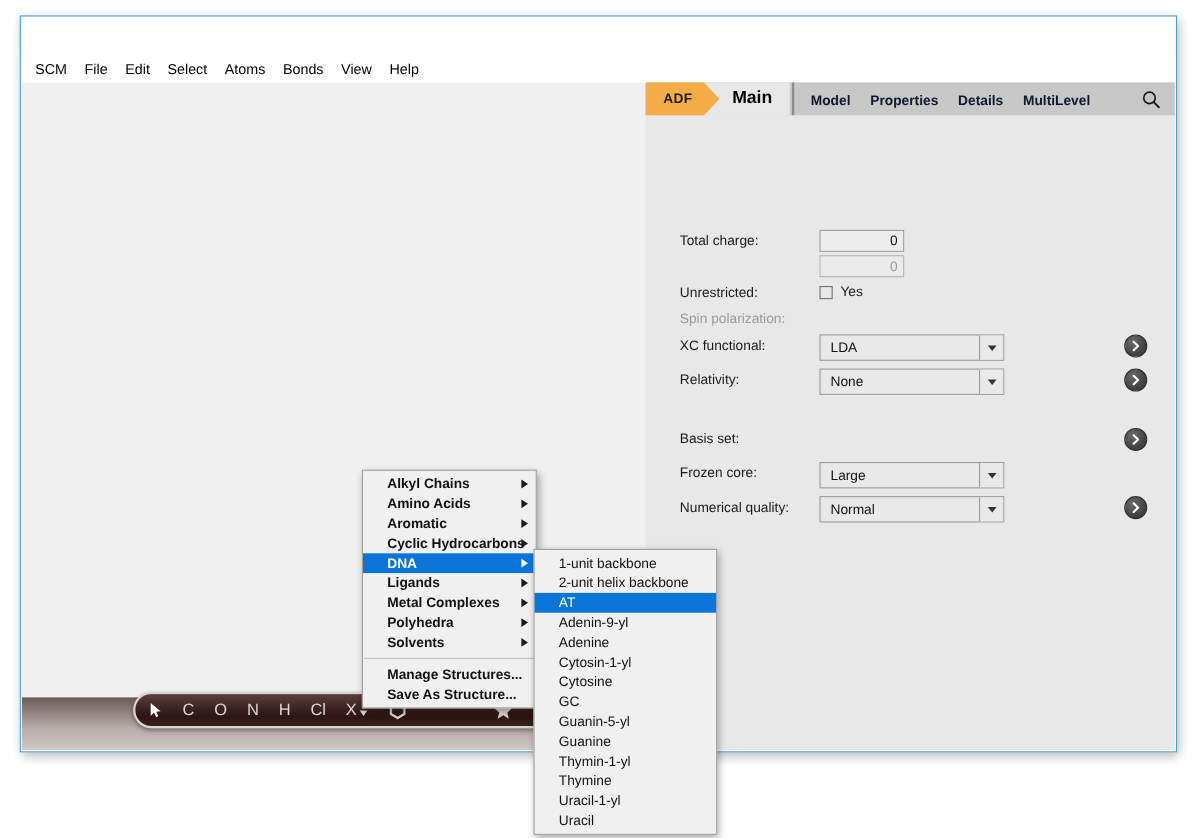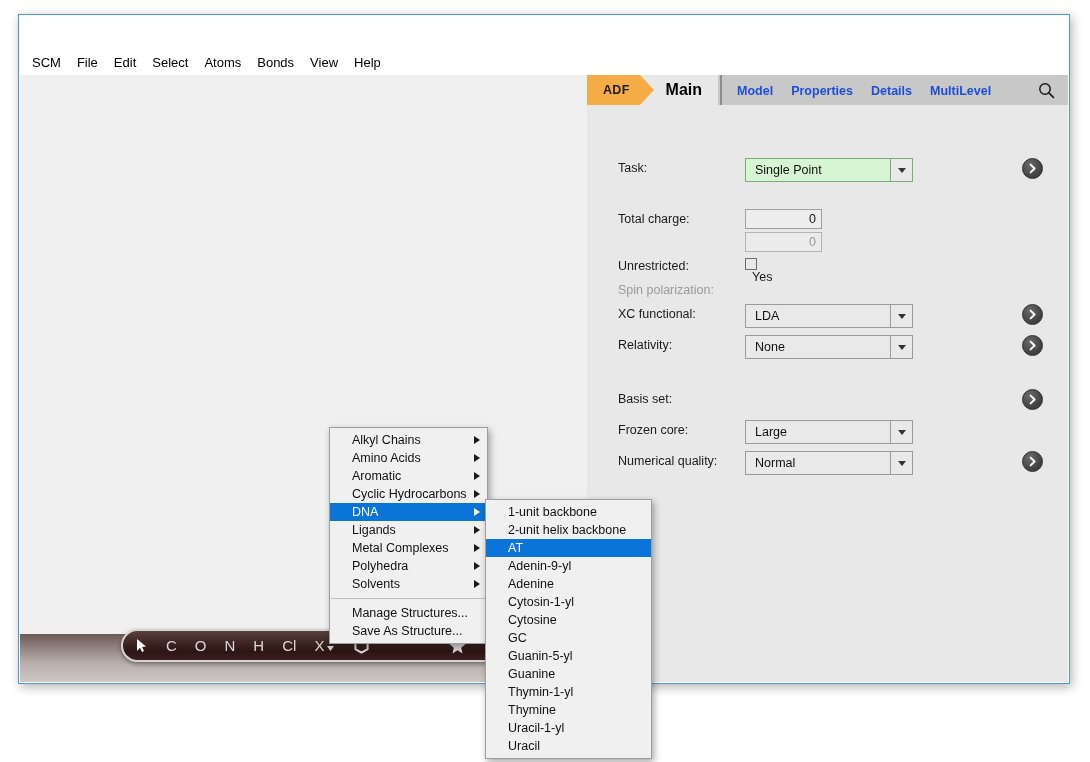--- a/index.html
+++ b/index.html
@@ -125,21 +125,21 @@
     border-bottom: 15px solid transparent;
     border-left: 14px solid #f3ac46;
   }
   #tab-main {
     background: #e8e8e8;
     color: #000; font-size: 16px; font-weight: bold;
     display: flex; align-items: center;
     padding: 0 16px 0 26px;
   }
   .tab {
-    color: #1d4ed8; font-size: 12.5px; font-weight: bold;
+    color: #0f172a; font-size: 12.5px; font-weight: bold;
     display: flex; align-items: center;
     padding: 16px 9px;
   }
   #tab-sep {
     width: 2px; background: #8c8c8c; margin: 0 6px 0 2px;
   }
   #search-icon-btn {
     position: absolute; right: 6px; top: 0; bottom: 0;
     width: 32px;
     display: flex; align-items: center; justify-content: center;
@@ -191,21 +191,21 @@
     border: 1px solid #a0a0a0;
     box-sizing: border-box;
     display: flex; align-items: center; justify-content: flex-end;
     padding-right: 5px;
     font-size: 12.5px; color: #111;
   }
   .num.dim { color: #9a9a9a; background: #ebebeb; border-color: #b4b4b4; }
 
   .chkwrap {
     position: absolute; left: 158px; top: 2px;
-    display: flex; align-items: flex-start; flex-direction: column;
+    display: flex; align-items: flex-end;
   }
   .chkbox {
     width: 12px; height: 12px;
     border: 1px solid #6e6e6e;
     background: #e8e8e8;
     box-sizing: border-box;
   }
   .chklabel { margin-left: 7px; font-size: 12.5px; color: #1a1a1a; }
 
   .arrowbtn {
@@ -220,21 +220,21 @@
 
   
   .popup {
     position: absolute;
     background: #f0f0f0;
     border: 1px solid #9e9e9e;
     box-shadow: 2px 3px 7px rgba(0,0,0,0.35);
     padding: 3px 0;
     box-sizing: border-box;
   }
-  #menu-structures { left: 329px; top: 427px; width: 159px; }
+  #menu-structures { left: 329px; top: 427px; width: 159px; font-weight: bold; }
   #menu-dna { left: 485px; top: 499px; width: 167px; }
 
   .pitem {
     position: relative;
     height: 18px;
     display: flex; align-items: center;
     padding-left: 22px; padding-right: 8px;
     font-size: 12.5px; color: #111;
     white-space: nowrap;
   }
@@ -328,34 +328,20 @@
         <div id="search-icon-btn">
           <svg width="17" height="17" viewBox="0 0 17 17">
             <circle cx="7" cy="7" r="5.2" fill="none" stroke="#1a1a1a" stroke-width="1.5"></circle>
             <line x1="10.9" y1="10.9" x2="15.5" y2="15.5" stroke="#1a1a1a" stroke-width="1.7" stroke-linecap="round"></line>
           </svg>
         </div>
       </div>
 
       <div id="form">
 
-        <div class="row" style="top:53px">
-          <div class="lbl">Task:</div>
-          <div class="combo green">
-            <div class="cval">Single Point</div>
-            <div class="carrow">
-                <div class="tri"></div>
-              </div>
-          </div>
-          <div class="arrowbtn">
-            <svg width="11" height="11" viewBox="0 0 11 11">
-              <path d="M3.6 1.6 L7.6 5.5 L3.6 9.4" fill="none" stroke="#ffffff" stroke-width="1.9" stroke-linecap="round" stroke-linejoin="round"></path>
-            </svg>
-          </div>
-        </div>
 
         <div class="row" style="top:104px">
           <div class="lbl">Total charge:</div>
           <div class="num">0</div>
         </div>
 
         <div class="row" style="top:127px">
           <div class="lbl dim">Spin polarization:</div>
           <div class="num dim">0</div>
         </div>

